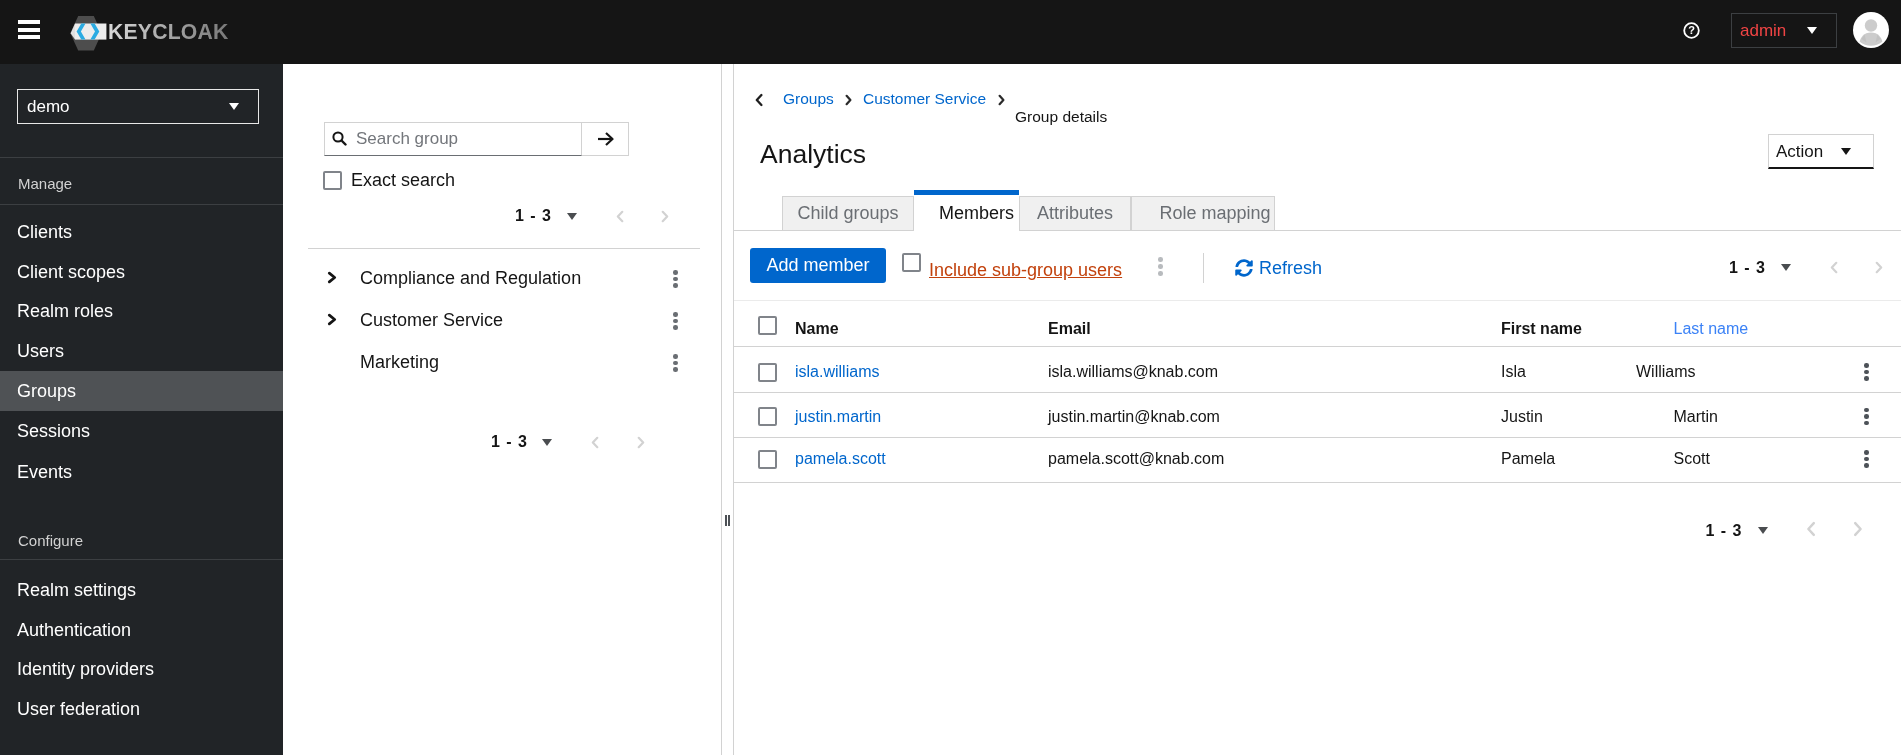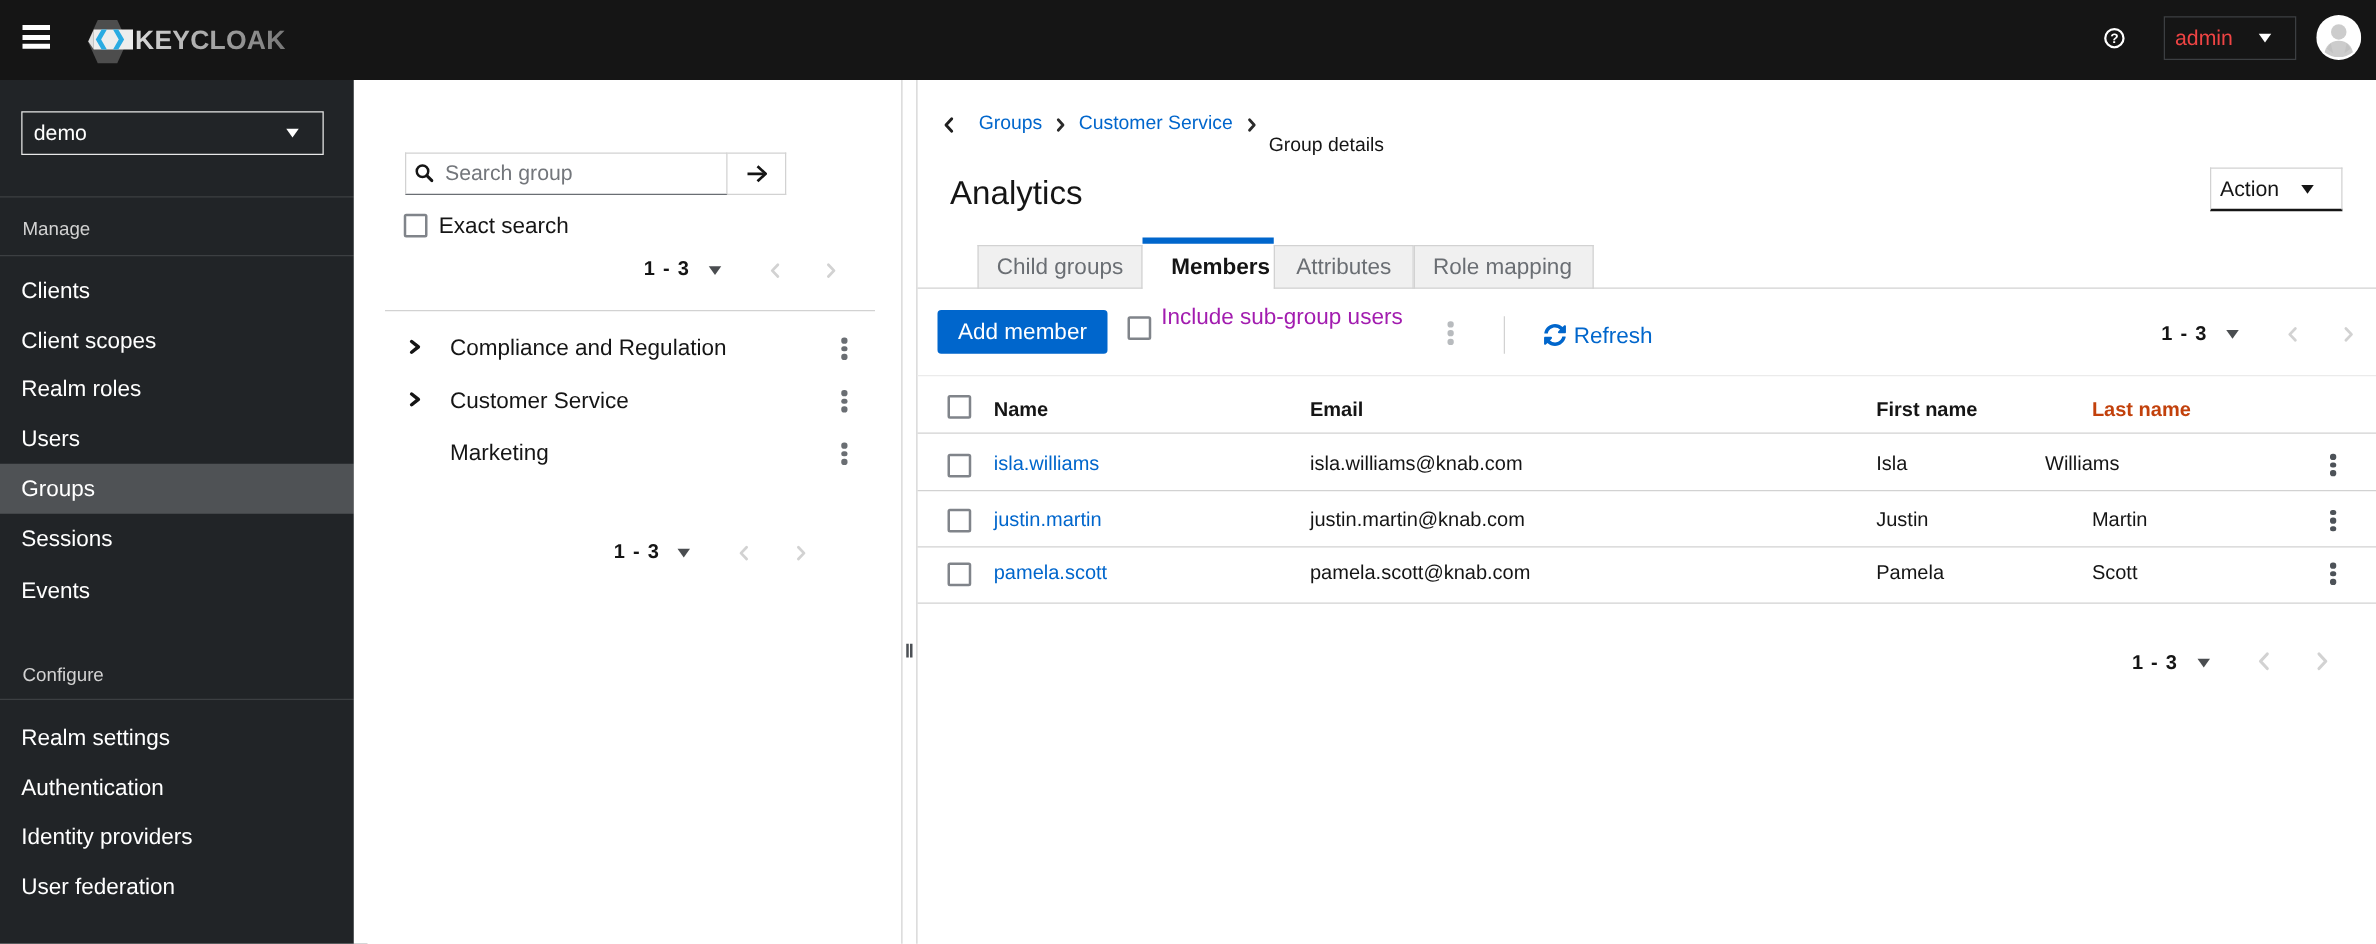--- a/index.html
+++ b/index.html
@@ -166,27 +166,27 @@
   <div class="abs" style="left:1042px;top:69.5px;height:35px;line-height:35px;font-size:17px;color:#151515;">Action</div>
   <div class="abs cdown" style="left:1107px;top:84px;border-top-color:#151515;"></div>
 
   <div class="abs" style="left:48px;top:131.5px;width:132px;height:35.5px;background:#f0f0f0;border:1px solid #d2d2d2;border-bottom:none;"></div>
   <div class="abs" style="left:285px;top:131.5px;width:112px;height:35.5px;background:#f0f0f0;border:1px solid #d2d2d2;border-bottom:none;"></div>
   <div class="abs" style="left:397px;top:131.5px;width:144px;height:35.5px;background:#f0f0f0;border:1px solid #d2d2d2;border-bottom:none;"></div>
   <div class="abs" style="left:180px;top:126px;width:105px;height:4.5px;background:#0066cc;"></div>
   <div class="abs" style="left:0;top:166px;width:180px;height:1px;background:#d2d2d2;"></div>
   <div class="abs" style="left:285px;top:166px;width:883px;height:1px;background:#d2d2d2;"></div>
   <div class="abs" style="left:48px;top:131.5px;width:132px;height:35.5px;line-height:35.5px;text-align:center;font-size:18px;color:#6a6e73;">Child groups</div>
-  <div class="abs" style="left:180px;top:131.5px;width:125px;height:35.5px;line-height:35.5px;text-align:center;font-size:18px;color:#151515;font-weight:bold;">Members</div>
+  <div class="abs" style="left:180px;top:131.5px;width:125px;height:35.5px;line-height:35.5px;text-align:center;font-size:18px;color:#151515;">Members</div>
   <div class="abs" style="left:285px;top:131.5px;width:112px;height:35.5px;line-height:35.5px;text-align:center;font-size:18px;color:#6a6e73;">Attributes</div>
-  <div class="abs" style="left:396px;top:131.5px;width:144px;height:33px;line-height:35.5px;text-align:center;font-size:18px;color:#6a6e73;">Role mapping</div>
+  <div class="abs" style="left:409px;top:131.5px;width:144px;height:33px;line-height:35.5px;text-align:center;font-size:18px;color:#6a6e73;">Role mapping</div>
 
   <div class="abs" style="left:16px;top:184px;width:136px;height:35px;background:#0066cc;border-radius:3px;color:#fff;font-size:18px;line-height:35px;text-align:center;">Add member</div>
   <div class="abs ckb" style="left:168px;top:189px;"></div>
-  <div class="abs" style="left:195px;top:179px;font-size:18px;color:#a21caf;">Include sub-group users</div>
+  <div class="abs" style="left:195px;top:196px;font-size:18px;color:#c2410c;text-decoration:underline;">Include sub-group users</div>
   <div class="abs" style="left:424px;top:193px;">
       <div class="kdot" style="background:#b8bbbe;margin-bottom:2.5px;"></div>
       <div class="kdot" style="background:#b8bbbe;margin-bottom:2.5px;"></div>
       <div class="kdot" style="background:#b8bbbe;"></div>
     </div>
   <div class="abs" style="left:469px;top:189px;width:1px;height:30px;background:#d2d2d2;"></div>
   <svg class="abs" style="left:501px;top:195px;" width="18" height="18" viewBox="0 0 512 512">
     <path fill="#0066cc" d="M370.7 133.3C339.5 104 298 88 255.8 88c-77.5 .1-144.3 53.2-162.8 126.9-1.3 5.4-6.1 9.2-11.7 9.2H24.1c-7.5 0-13.2-6.8-11.8-14.2C33.9 94.9 134.8 8 256 8c66.4 0 126.8 26.1 171.3 68.7L464 40c15.1-15.1 41-4.4 41 17v134.1c0 13.3-10.7 24-24 24H346.9c-21.4 0-32.1-25.9-17-41l40.8-40.8zM32 296.9h134.1c21.4 0 32.1 25.9 17 41l-40.8 40.8c31.2 29.2 72.7 45.3 114.9 45.3 77.4-.1 144.3-53.1 162.8-126.8 1.3-5.4 6.1-9.2 11.7-9.2h57.3c7.5 0 13.2 6.8 11.8 14.2C478.1 417.1 377.2 504 256 504c-66.4 0-126.8-26.1-171.3-68.7L48 472c-15.1 15.1-41 4.4-41-17V320.9c0-13.3 10.7-24 24-24z"></path>
   </svg>
   <div class="abs" style="left:525px;top:194px;font-size:18px;color:#0066cc;">Refresh</div>
@@ -198,21 +198,21 @@
   <svg class="abs" style="left:1141px;top:196.5px;" width="8" height="13" viewBox="0 0 8 13">
       <polyline points="1.7,1.8 6.2,6.5 1.7,11.2" fill="none" stroke="#d2d2d2" stroke-width="2.2" stroke-linecap="round" stroke-linejoin="round"></polyline>
     </svg>
 
   <div class="abs" style="left:0;top:236px;width:1168px;height:1px;background:#ebebeb;"></div>
   <div class="abs" style="left:0;top:281.5px;width:1168px;height:1px;background:#d2d2d2;"></div>
   <div class="abs ckb" style="left:24px;top:252px;"></div>
   <div class="abs" style="left:61px;top:256px;font-size:16px;font-weight:bold;color:#151515;">Name</div>
   <div class="abs" style="left:314px;top:256px;font-size:16px;font-weight:bold;color:#151515;">Email</div>
   <div class="abs" style="left:767px;top:256px;font-size:16px;font-weight:bold;color:#151515;">First name</div>
-  <div class="abs" style="left:939.5px;top:256px;font-size:16px;font-weight:bold;color:#c2410c;">Last name</div>
+  <div class="abs" style="left:939.5px;top:256px;font-size:16px;font-weight:normal;color:#3b82f6;">Last name</div>
 
   <div class="abs ckb" style="left:24px;top:298.5px;"></div>
   <div class="abs" style="left:61px;top:299px;font-size:16px;color:#0066cc;">isla.williams</div>
   <div class="abs" style="left:314px;top:299px;font-size:16px;color:#151515;">isla.williams@knab.com</div>
   <div class="abs" style="left:767px;top:299px;font-size:16px;color:#151515;">Isla</div>
   <div class="abs" style="left:902px;top:299px;font-size:16px;color:#151515;">Williams</div>
   <div class="abs" style="left:1130px;top:299px;">
       <div class="kdot" style="background:#4d5258;"></div>
       <div class="kdot" style="background:#4d5258;"></div>
       <div class="kdot" style="background:#4d5258;"></div>

